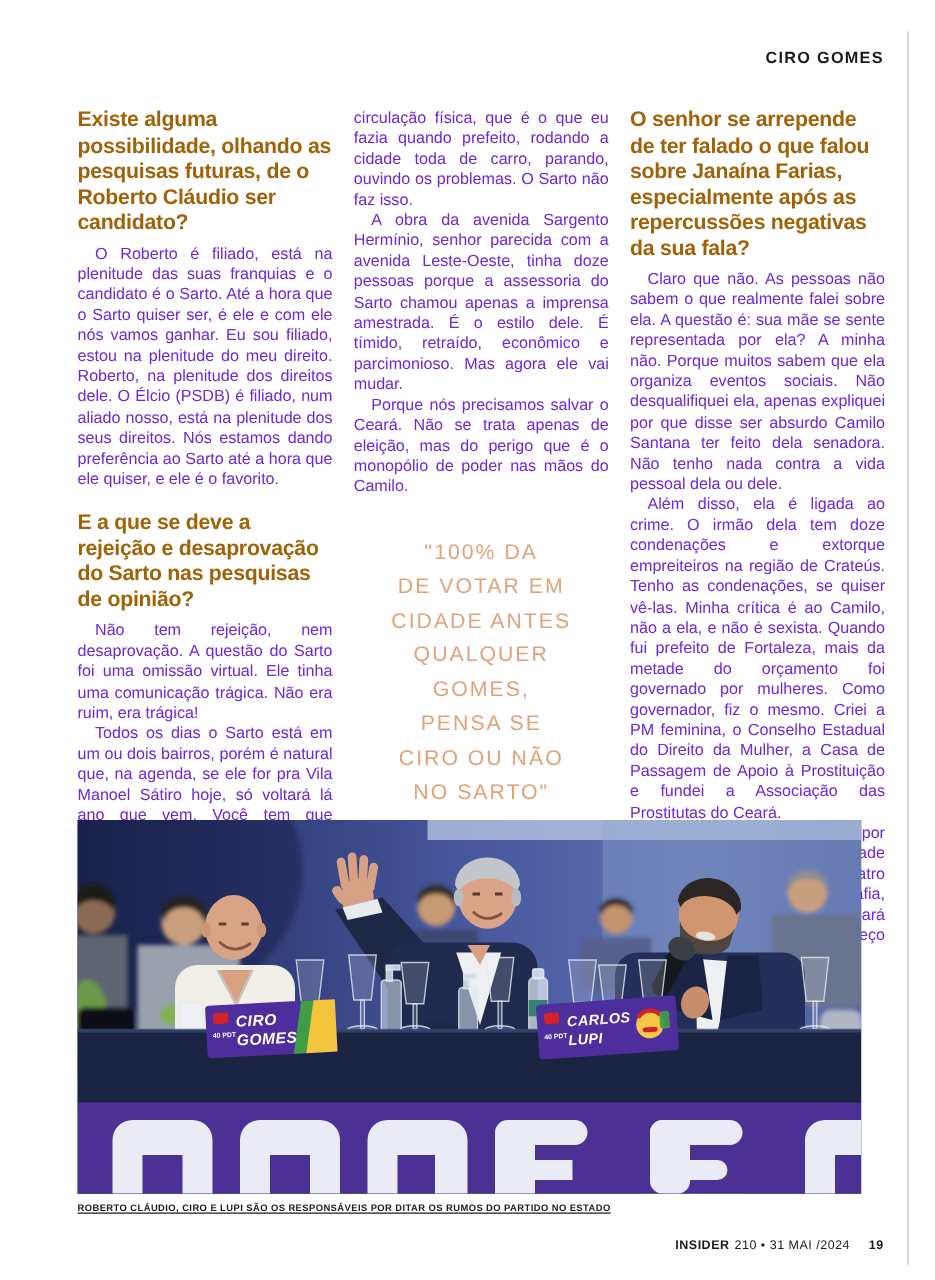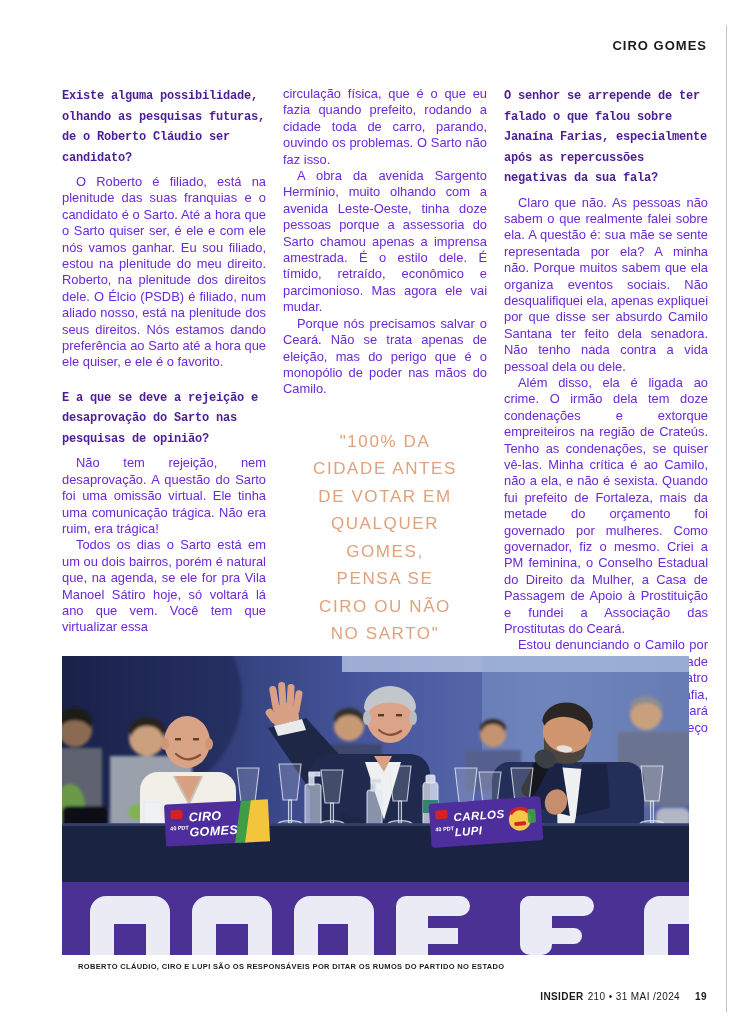--- a/index.html
+++ b/index.html
@@ -17,22 +17,22 @@
   .kicker {
     position:absolute; top:38px; right:41px;
     font-size:13px; font-weight:bold; letter-spacing:1px; color:#1c1a1b;
   }
   .columns {
     position:absolute; left:62px; top:86px; width:646px;
     display:flex; gap:17px;
   }
   .col { width:204px; }
   .q {
-    font-size:12px; line-height:20.5px; font-weight:bold;
-    letter-spacing:-0.2px; color:#4c1d95; margin-bottom:6px;font-family:Liberation Mono, monospace;
+    font-size:17px; line-height:20.5px; font-weight:bold;
+    letter-spacing:-0.2px; color:#a16207; margin-bottom:6px;
   }
   .q.mt { margin-top:17px; }
   .col p {
     font-size:12.9px; line-height:16.4px; text-align:justify;
     hyphens:auto; -webkit-hyphens:auto; color:#6d28d9;
   }
   .col p.ind { text-indent:14px; }
   .pullquote {
     margin-top:30px; text-align:center;
     font-size:17px; line-height:27.5px; font-weight:300;
@@ -40,22 +40,22 @@
   }
   .end-dot {
     display:inline-block; width:7px; height:7px; border-radius:50%;
     background:#e6913c; margin-left:4px;
   }
   figure.photo {
     position:absolute; left:62px; top:656px; width:627px; height:299px;
     overflow:hidden; background:#3a4787;
   }
   .caption {
-    position:absolute; left:78px; top:962px; width:630px;
-    font-size:7.5px; font-weight:bold; letter-spacing:0.35px; color:#1e1b1c;
+    position:absolute; left:62px; top:962px; width:630px;
+    font-size:7.5px; font-weight:bold; letter-spacing:0.35px; color:#1e1b1c;text-decoration:underline;
   }
   .footer {
     position:absolute; top:991px; right:41px;
     font-size:10px; letter-spacing:0.4px; color:#1c1a1b;
     display:flex; align-items:flex-end;margin-left:26px;
   }
   .footer .mag { font-weight:bold; }
   .footer .issue { margin-left:4px; }
   .footer .pagenum { font-weight:bold; margin-left:15px; }
   svg text { font-family:"Liberation Sans", sans-serif; }
@@ -74,26 +74,26 @@
     <section class="col">
       <h2 class="q">Existe alguma possibilidade, olhando as pesquisas futuras, de o Roberto Cláudio ser candidato?</h2>
       <p class="ind">O Roberto é filiado, está na plenitude das suas franquias e o candidato é o Sarto. Até a hora que o Sarto quiser ser, é ele e com ele nós vamos ganhar. Eu sou filiado, estou na plenitude do meu direito. Roberto, na plenitude dos direitos dele. O Élcio (PSDB) é filiado, num aliado nosso, está na plenitude dos seus direitos. Nós estamos dando preferência ao Sarto até a hora que ele quiser, e ele é o favorito.</p>
       <h2 class="q mt">E a que se deve a rejeição e desaprovação do Sarto nas pesquisas de opinião?</h2>
       <p class="ind">Não tem rejeição, nem desaprovação. A questão do Sarto foi uma omissão virtual. Ele tinha uma comunicação trágica. Não era ruim, era trágica!</p>
       <p class="ind">Todos os dias o Sarto está em um ou dois bairros, porém é natural que, na agenda, se ele for pra Vila Manoel Sátiro hoje, só voltará lá ano que vem. Você tem que virtualizar essa</p>
     </section>
 
     <section class="col">
       <p>circulação física, que é o que eu fazia quando prefeito, rodando a cidade toda de carro, parando, ouvindo os problemas. O Sarto não faz isso.</p>
-      <p class="ind">A obra da avenida Sargento Hermínio, muito olhando com a avenida Leste-Oeste, tinha doze pessoas porque a assessoria do Sarto chamou apenas a imprensa amestrada. É o estilo dele. É tímido, retraído, econômico e parcimonioso. Mas agora ele vai mudar.</p>
+      <p class="ind">A obra da avenida Sargento Hermínio, senhor parecida com a avenida Leste-Oeste, tinha doze pessoas porque a assessoria do Sarto chamou apenas a imprensa amestrada. É o estilo dele. É tímido, retraído, econômico e parcimonioso. Mas agora ele vai mudar.</p>
       <p class="ind">Porque nós precisamos salvar o Ceará. Não se trata apenas de eleição, mas do perigo que é o monopólio de poder nas mãos do Camilo.</p>
       <div class="pullquote">
         <div>"100% DA</div>
+        <div>DE VOTAR EM</div>
         <div>CIDADE ANTES</div>
-        <div>DE VOTAR EM</div>
         <div>QUALQUER</div>
         <div>GOMES,</div>
         <div>PENSA SE</div>
         <div>CIRO OU NÃO</div>
         <div>NO SARTO"</div>
       </div>
     </section>
 
     <section class="col">
       <h2 class="q">O senhor se arrepende de ter falado o que falou sobre Janaína Farias, especialmente após as repercussões negativas da sua fala?</h2>

